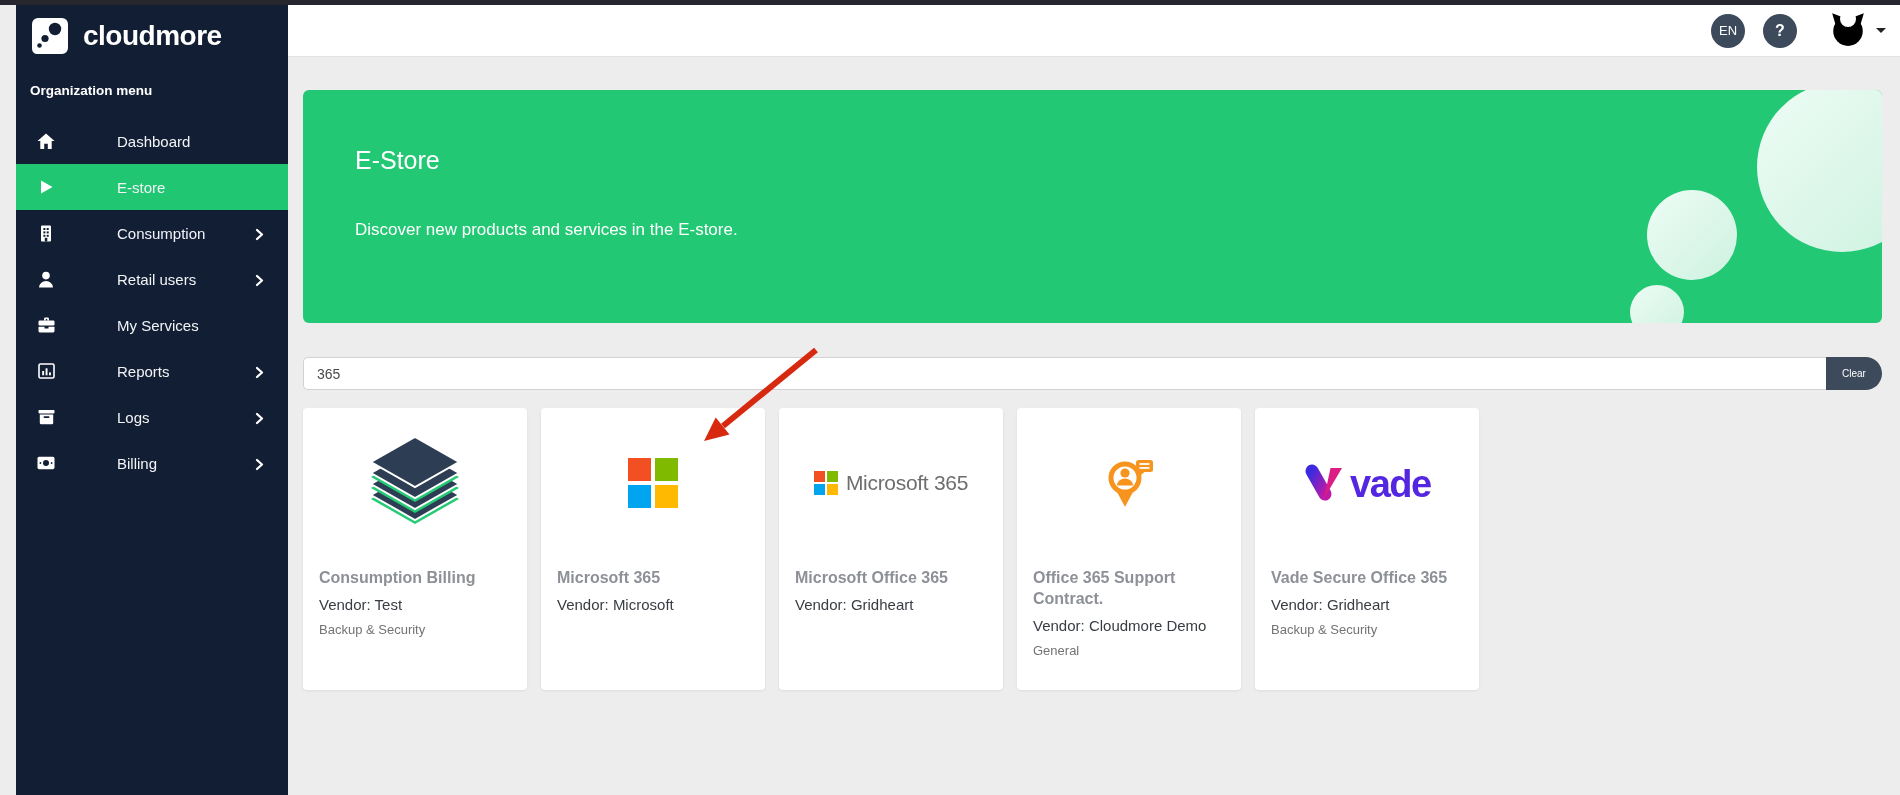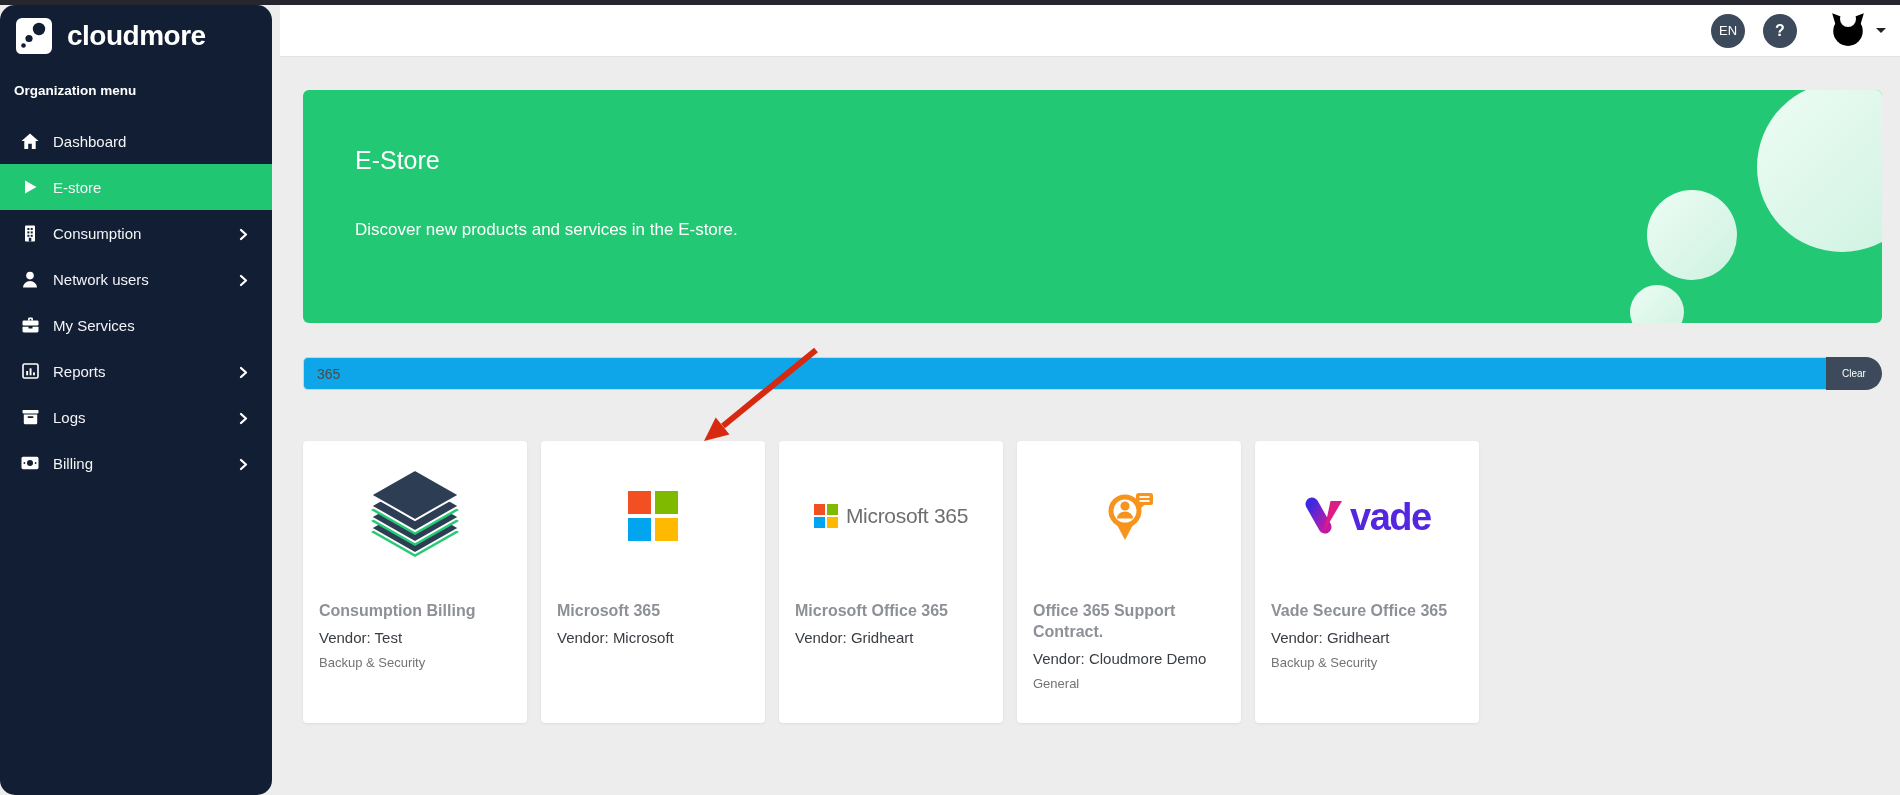--- a/index.html
+++ b/index.html
@@ -2,27 +2,27 @@
 <html><head>
 <meta charset="utf-8">
 <style>
   * { margin:0; padding:0; box-sizing:border-box; }
   html,body { width:1900px; height:795px; overflow:hidden; }
   body { font-family:"Liberation Sans", sans-serif; background:#ededed; position:relative; }
 
   .topstrip { position:absolute; left:0; top:0; width:1900px; height:5px; background:#26272e; z-index:10; }
 
   
-  .sidebar { position:absolute; left:0; top:5px; width:272px; height:790px; background:#121e33; z-index:5;border-radius:15px; }
+  .sidebar { position:absolute; left:16px; top:5px; width:272px; height:790px; background:#121e33; z-index:5; }
   .brand-row { display:flex; align-items:center; gap:13px; padding:10px 0 0 14px; height:52px; cursor:pointer; }
   .brand-mark { width:40px; height:40px; flex:0 0 40px; }
   .brand-text { color:#ffffff; font-size:28px; font-weight:bold; letter-spacing:-0.5px; }
   .section-label { color:#ffffff; font-size:13.5px; font-weight:bold; padding:26px 10px 0 14px; }
   .nav { margin-top:20px; }
-  .nav-item { position:relative; display:flex; align-items:center; height:46px; padding-left:20px; cursor:pointer; }
+  .nav-item { position:relative; display:flex; align-items:center; height:46px; padding-left:20px; cursor:pointer;gap:48px; }
   .nav-item.active { background:#21c673; }
   .nav-icon { width:20px; height:18px; display:flex; align-items:center; justify-content:center; flex:0 0 20px; }
   .nav-label { color:#f2f4f7; font-size:15px; margin-left:13px; }
   .nav-chevron { position:absolute; right:24px; top:17px; }
 
   
   .header { position:absolute; left:280px; top:5px; width:1628px; height:52px; background:#ffffff; border-bottom:1px solid #e2e2e2; z-index:4; display:flex; align-items:center; justify-content:flex-end; padding-right:22px; gap:18px; }
   .hbtn { width:34px; height:34px; border-radius:50%; background:#3d4a5c; color:#ffffff; display:flex; align-items:center; justify-content:center; font-size:13px; border:none; cursor:pointer; font-family:"Liberation Sans", sans-serif; }
   .hbtn.help { font-size:16px; font-weight:bold; }
   .avatar-wrap { display:flex; align-items:center; gap:9px; margin-left:14px; cursor:pointer; }
@@ -32,25 +32,25 @@
   .main { position:absolute; left:272px; top:57px; width:1628px; height:738px; background:#ededed; }
   .banner { position:absolute; left:31px; top:33px; width:1579px; height:233px; background:#22c873; border-radius:6px; overflow:hidden; }
   .banner .bubble { position:absolute; border-radius:50%; background:linear-gradient(135deg,#eefcf5 0%,#cdf2e0 100%); }
   .bubble.b1 { width:170px; height:170px; right:-45px; top:-8px; }
   .bubble.b2 { width:90px; height:90px; right:145px; top:100px; }
   .bubble.b3 { width:54px; height:54px; right:198px; top:195px; }
   .banner-title { position:absolute; left:52px; top:56px; color:#ffffff; font-size:25px; }
   .banner-sub { position:absolute; left:52px; top:130px; color:#ffffff; font-size:17px; }
 
   .search-row { position:absolute; left:31px; top:300px; width:1579px; height:33px; display:flex; }
-  .search-input { flex:1; height:33px; border:1px solid #d2d2d2; border-right:none; border-radius:5px 0 0 5px; background:#0ea5e9; padding:0 13px; font-size:14px; color:#4a4a4a; outline:none; font-family:"Liberation Sans", sans-serif; }
+  .search-input { flex:1; height:33px; border:1px solid #d2d2d2; border-right:none; border-radius:5px 0 0 5px; background:#ffffff; padding:0 13px; font-size:14px; color:#4a4a4a; outline:none; font-family:"Liberation Sans", sans-serif; }
   .clear-btn { width:56px; height:33px; background:#3d4a5c; color:#ffffff; font-size:10px; border:none; border-radius:0 17px 17px 0; cursor:pointer; font-family:"Liberation Sans", sans-serif; }
 
   .cards { position:absolute; left:31px; top:351px; display:flex; gap:14px; }
-  .card { width:224px; height:282px; background:#ffffff; border-radius:4px; box-shadow:0 1px 3px rgba(0,0,0,0.07); cursor:pointer; display:flex; flex-direction:column;margin-top:33px; }
+  .card { width:224px; height:282px; background:#ffffff; border-radius:4px; box-shadow:0 1px 3px rgba(0,0,0,0.07); cursor:pointer; display:flex; flex-direction:column; }
   .card-logo { height:150px; display:flex; align-items:center; justify-content:center; gap:8px; }
   .card-body { padding:10px 16px 0 16px; }
   .card-title { font-size:16px; font-weight:bold; color:#8d9197; line-height:1.3; }
   .card-vendor { font-size:15px; color:#383d43; margin-top:7px; }
   .card-category { font-size:13px; color:#737373; margin-top:9px; }
   .mslogo-text { font-size:21px; color:#6e6e6e; letter-spacing:-0.3px; }
 
   .arrow-overlay { position:absolute; left:0; top:0; width:1900px; height:795px; pointer-events:none; z-index:40; }
 </style>
 </head>
@@ -113,21 +113,21 @@
     </span>
   </div>
 
   <div class="nav-item">
     <span class="nav-icon">
           <svg width="16" height="17" viewBox="0 0 16 17">
             <circle cx="8" cy="4.6" r="3.8" fill="#fff"></circle>
             <path d="M1 16.5 a7 6.4 0 0 1 14 0 Z" fill="#fff"></path>
           </svg>
         </span>
-    <span class="nav-label">Network users</span>
+    <span class="nav-label">Retail users</span>
     <span class="nav-chevron">
       <svg width="9" height="13" viewBox="0 0 9 13">
             <path d="M2 2 L7 6.5 L2 11" stroke="#ffffff" stroke-width="2.3" fill="none" stroke-linecap="round" stroke-linejoin="round"></path>
           </svg>
     </span>
   </div>
 
   <div class="nav-item">
     <span class="nav-icon">
           <svg width="17" height="16" viewBox="0 0 17 16">

